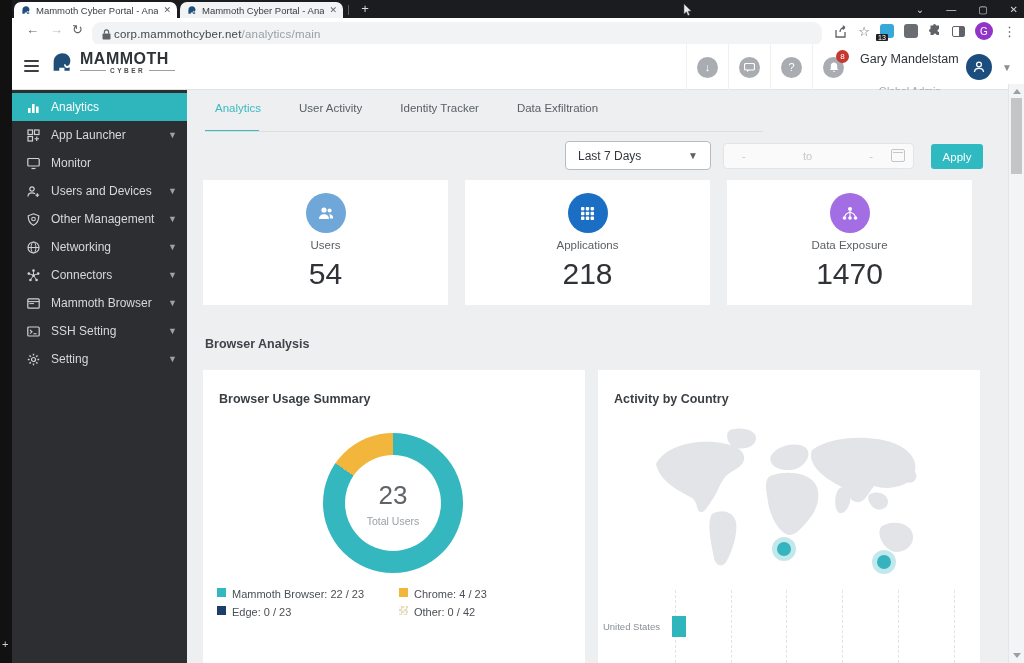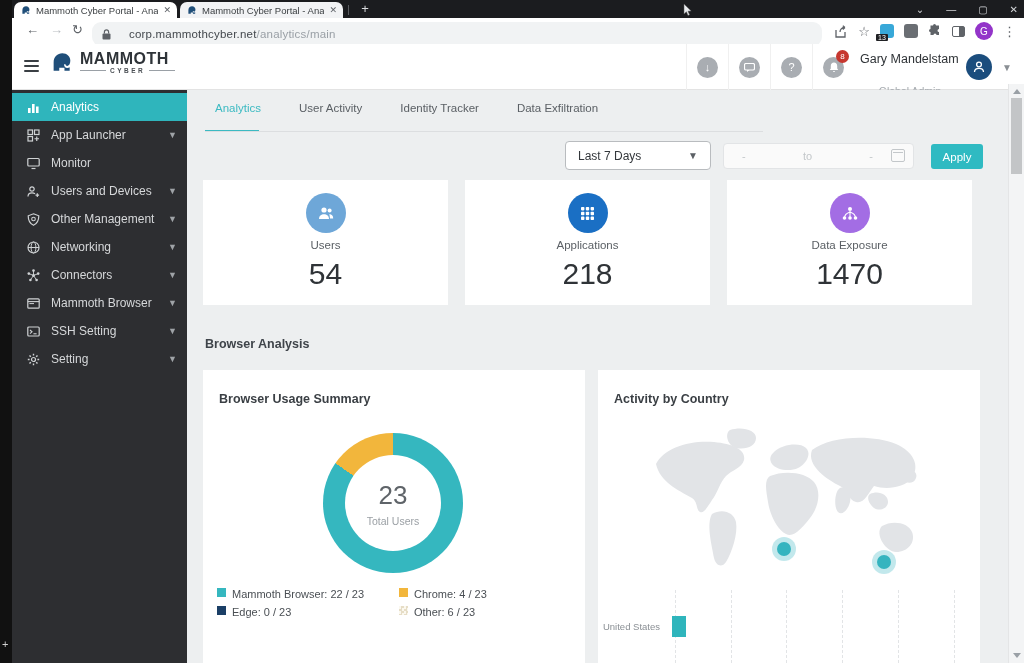--- a/index.html
+++ b/index.html
@@ -24,21 +24,21 @@
   .newtab { position:absolute; left:345px; top:1px; color:#d7d9dc; font-size:13px; width:16px; text-align:center; }
   .fav-elephant { width:11px; height:10px; flex:none; }
   .win-controls { position:absolute; right:6px; top:0; height:18px; display:flex; align-items:center; gap:22px;
                   color:#d3d5d8; font-size:10px; }
   .cursor-arrow { position:absolute; left:671px; top:4px; }
 
   .navbar { position:absolute; left:0; top:18px; width:1012px; height:26px; background:#ffffff;
             display:block; }
   .nav-ic { position:absolute; top:4px; font-size:13px; color:#5f6368; }
   .url-pill { position:absolute; left:80px; top:4px; width:730px; height:18px; border-radius:9px;
-              background:#f1f3f4; display:flex; align-items:center; padding:12px 10px; gap:18px; }
+              background:#f1f3f4; display:flex; align-items:center; padding:12px 10px; gap:3px; }
   .url-text { font-size:11.5px; color:#43484d; letter-spacing:.2px; }
   .url-text .path { color:#9aa0a6; }
   .nav-right { position:absolute; right:8px; top:0; height:26px; display:flex; align-items:center; gap:10px; }
   .ext1 { position:relative; width:14px; height:14px; border-radius:3px; background:#38a8d8; }
   .ext1 .badge13 { position:absolute; left:-4px; bottom:-3px; background:#202124; color:#fff;
                    font-size:7px; padding:0 2px; border-radius:1px; }
   .ext2 { width:14px; height:14px; border-radius:3px; background:#6a6e73; }
   .panel-ic { width:13px; height:11px; border:1.5px solid #5f6368; border-radius:2px; position:relative; }
   .panel-ic::after { content:""; position:absolute; right:0; top:0; width:5px; height:100%; background:#5f6368; }
   .profile-g { width:18px; height:18px; border-radius:50%; background:#9334c9; color:#fff; font-size:10px;
@@ -484,21 +484,21 @@
           <div class="legend-item">
             <span class="legend-swatch" style="background: rgb(242, 182, 60);"></span>
             <span>Chrome: 4 / 23</span>
           </div>
           <div class="legend-item">
             <span class="legend-swatch" style="background: rgb(27, 63, 102);"></span>
             <span>Edge: 0 / 23</span>
           </div>
           <div class="legend-item">
             <span class="legend-swatch" style="background: repeating-conic-gradient(rgb(230, 221, 198) 0deg, rgb(230, 221, 198) 25%, rgb(251, 248, 239) 0deg, rgb(251, 248, 239) 50%) 0px 0px / 5px 5px;"></span>
-            <span>Other: 6 / 23</span>
+            <span>Other: 0 / 42</span>
           </div>
         </div>
       </div>
 
       <div class="panel pB">
         <div class="panel-title">Activity by Country</div>
         <div class="map-wrap">
           <svg width="310" height="158" viewBox="0 0 310 158">
             <g fill="#e2e4e7">
               <path d="M22 42 C30 26 55 18 80 20 C100 22 112 28 110 38 C108 46 98 48 92 54 C86 60 84 70 78 78 C74 84 70 92 66 90 C62 88 64 80 58 76 C44 68 26 60 22 42 Z"></path>

